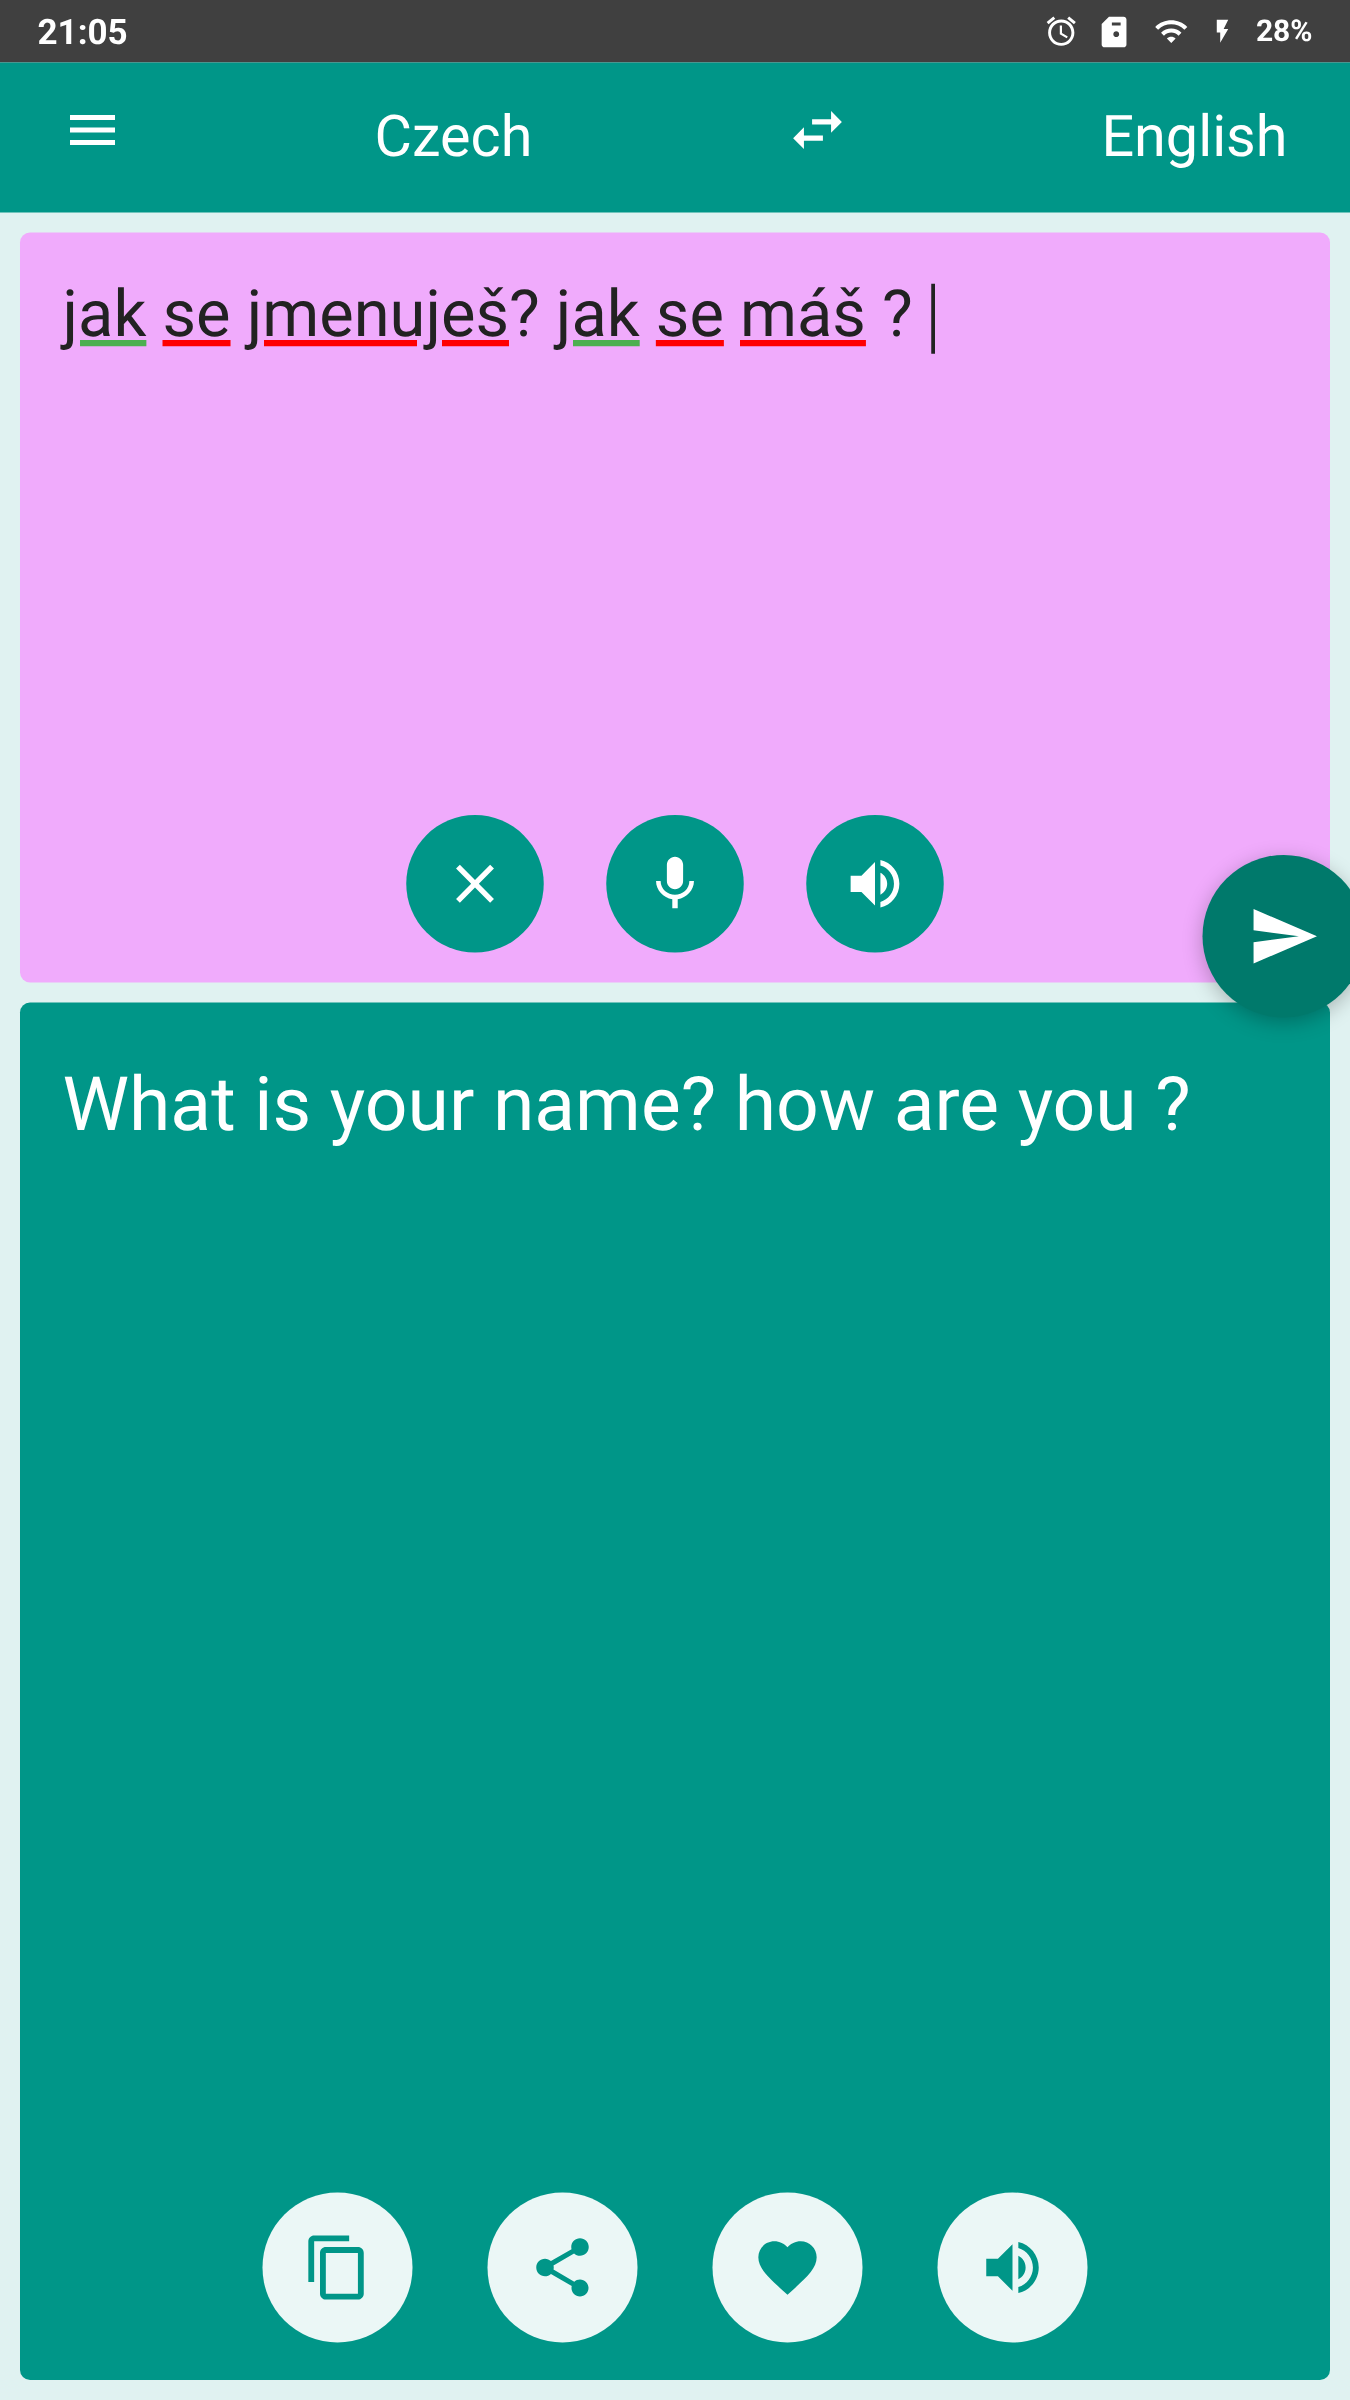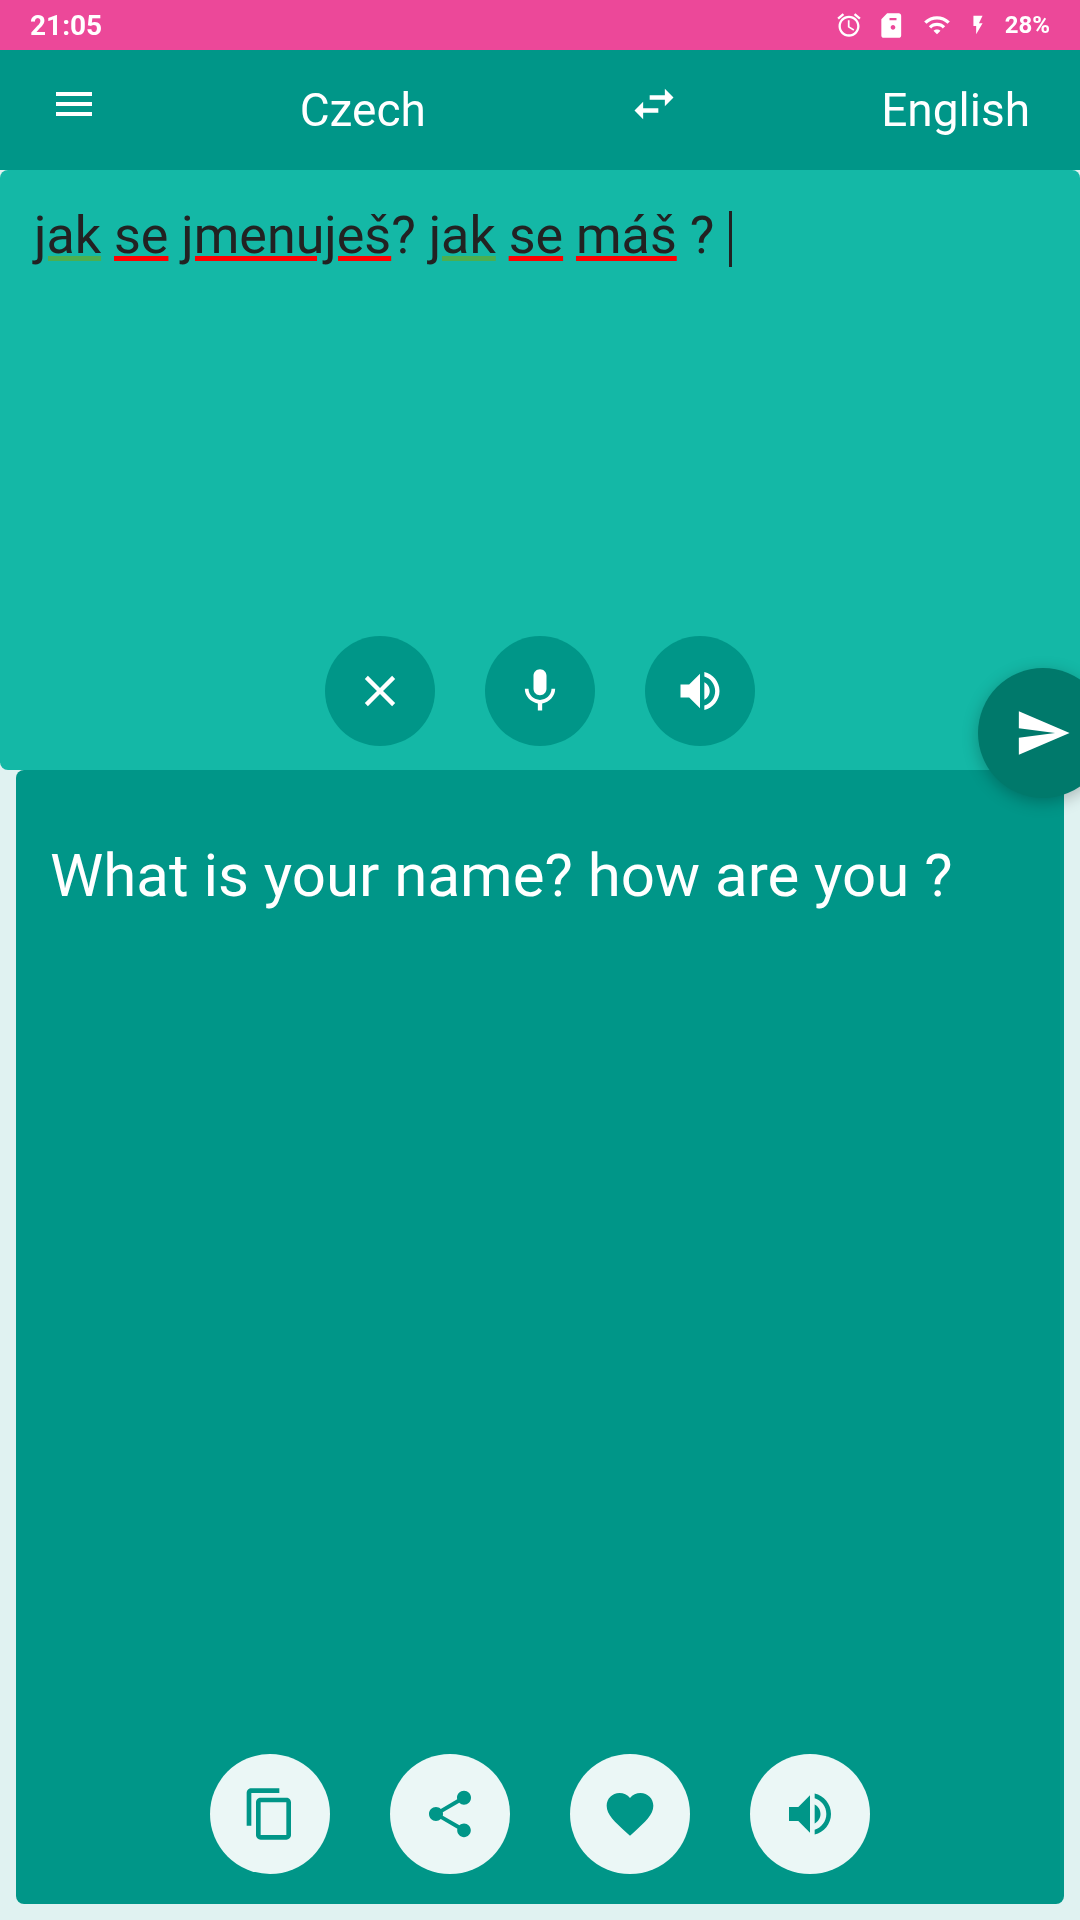--- a/index.html
+++ b/index.html
@@ -8,21 +8,21 @@
     body {
       width: 1080px;
       height: 1920px;
       font-family: 'Roboto', Arial, sans-serif;
       background: #e0f2f1;
       overflow: hidden;
     }
 
     
     .status-bar {
-      background: #ec4899;
+      background: #404040;
       color: #fff;
       height: 50px;
       display: flex;
       align-items: center;
       justify-content: space-between;
       padding: 0 30px;
       font-size: 28px;
       font-weight: bold;
     }
     .status-right {
@@ -49,22 +49,22 @@
       font-weight: 400;
     }
     .toolbar-icon {
       color: #fff;
       font-size: 52px;
       cursor: pointer;
     }
 
     
     .input-section {
-      background: #14b8a6;
-      margin: 0;
+      background: #f0abfc;
+      margin: 16px;
       border-radius: 8px;
       padding: 30px 34px 24px 34px;
       position: relative;
       min-height: 600px;
       display: flex;
       flex-direction: column;
       justify-content: space-between;
     }
 
     .input-text {
@@ -133,21 +133,21 @@
       width: 58px;
       height: 58px;
       fill: #fff;
     }
 
     
     .output-section {
       background: #009688;
       margin: 0 16px 16px 16px;
       border-radius: 8px;
-      padding: 64px 34px 30px 34px;
+      padding: 40px 34px 30px 34px;
       position: relative;
       flex: 1;
       min-height: 800px;
       display: flex;
       flex-direction: column;
       justify-content: space-between;
     }
 
     .output-text {
       font-size: 60px;

